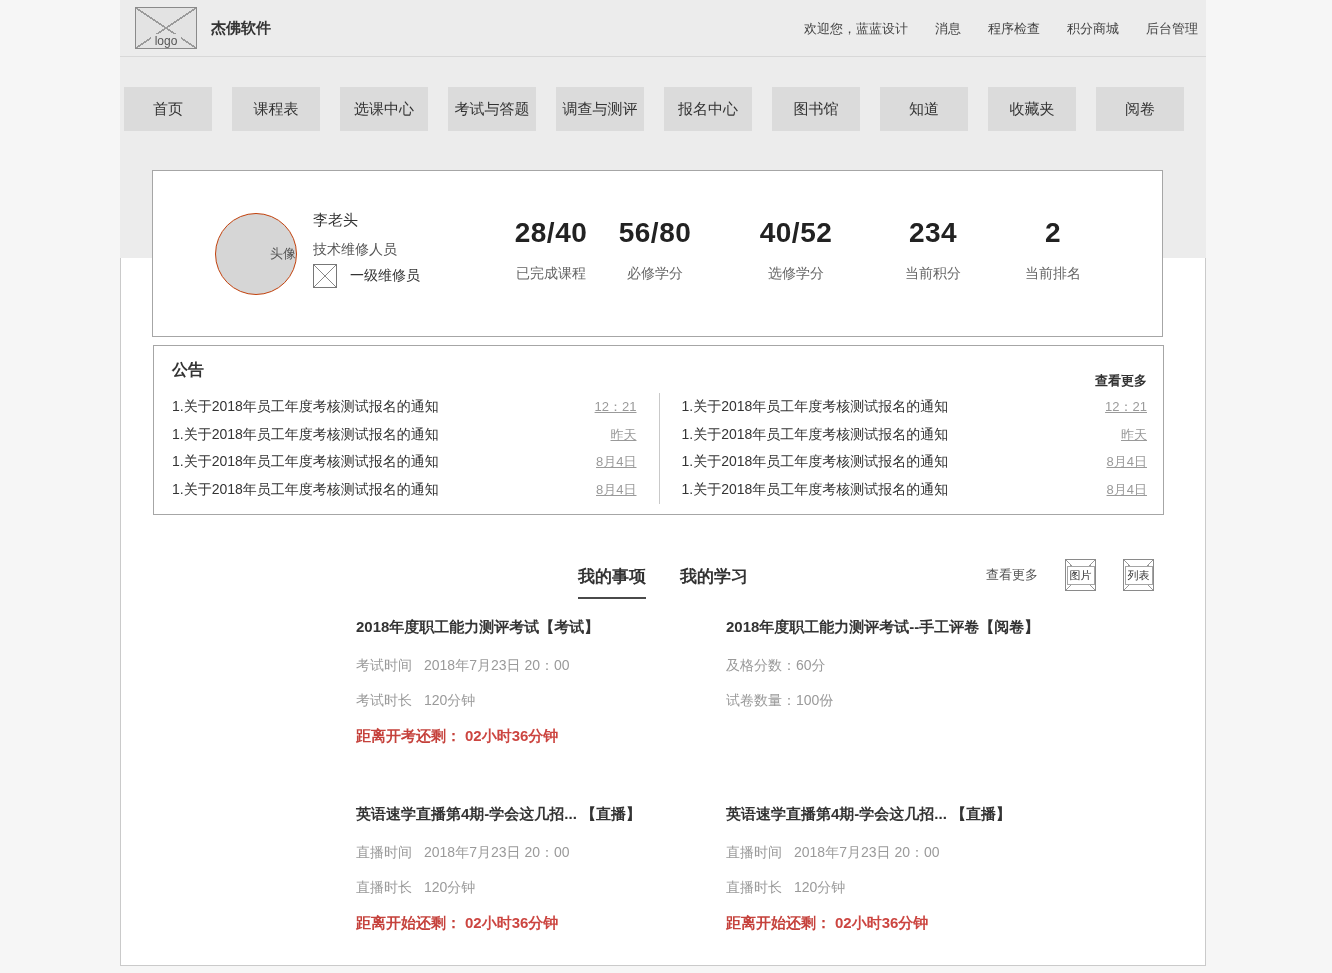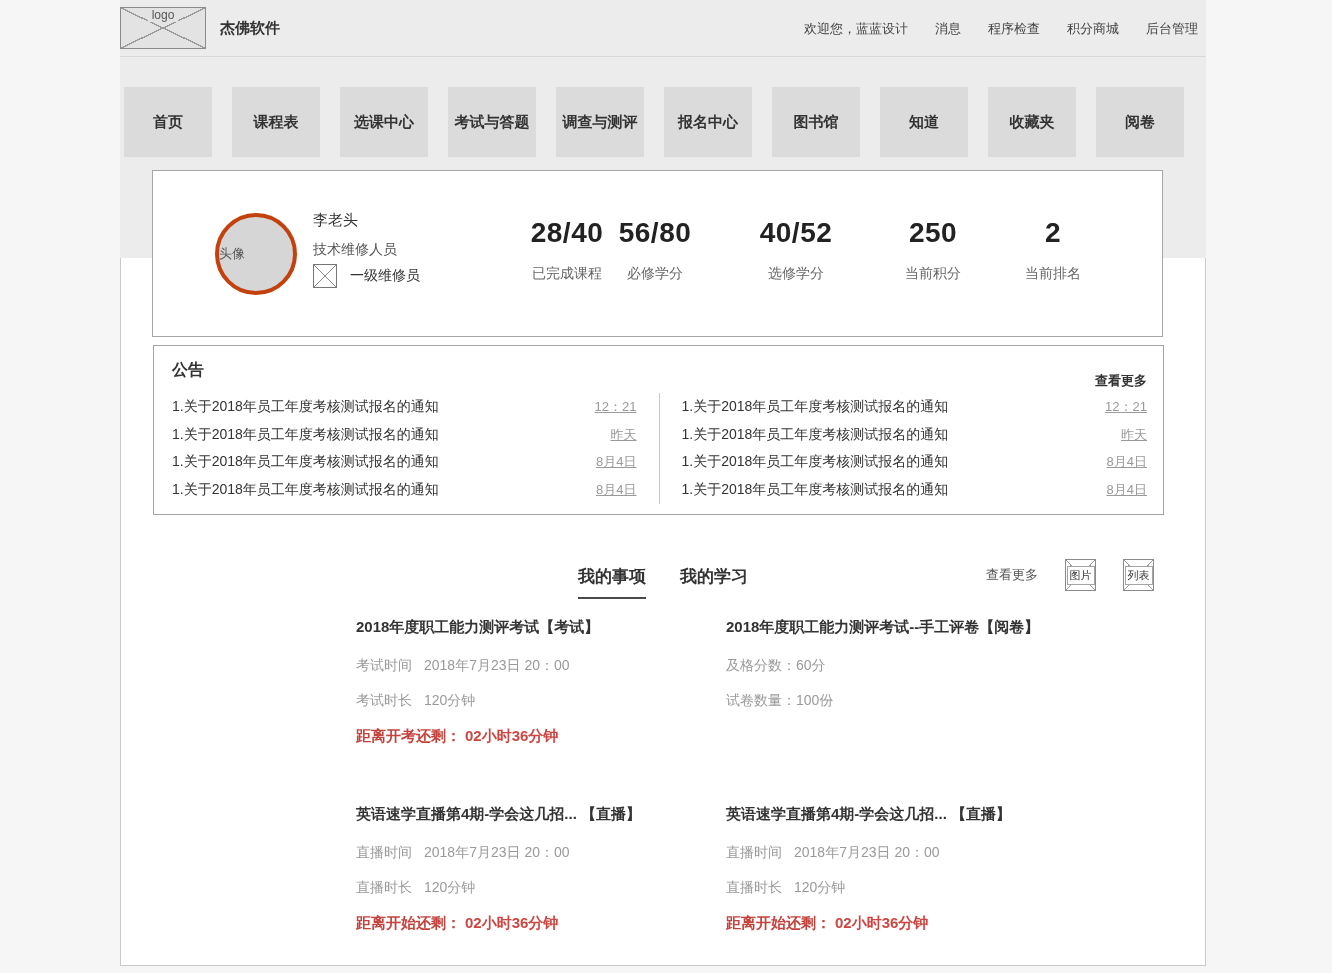--- a/index.html
+++ b/index.html
@@ -3,58 +3,58 @@
 <meta charset="utf-8">
 <title>杰佛软件</title>
 <style>
   * { margin:0; padding:0; box-sizing:border-box; }
   html,body { width:1332px; height:973px; }
   body { background:#f6f6f6; font-family:"Liberation Sans", sans-serif; color:#333; overflow:hidden; }
   .main { position:absolute; left:120px; top:0; width:1086px; height:966px; }
 
   
   .topbar { height:57px; background:#ececec; border-bottom:1px solid #d8d8d8; display:flex; align-items:center; position:relative; }
-  .logo-box { width:86px; height:42px; margin-left:0; border:1px solid #8a8a8a; position:relative;
-    display:flex; align-items:flex-start; justify-content:center; background-color:#e3e3e3;
+  .logo-box { width:62px; height:42px; margin-left:15px; border:1px solid #8a8a8a; position:relative;
+    display:flex; align-items:flex-end; justify-content:center; background-color:#e3e3e3;
     background-image:
       linear-gradient(to top right, transparent calc(50% - 0.7px), #9a9a9a calc(50% - 0.7px), #9a9a9a calc(50% + 0.7px), transparent calc(50% + 0.7px)),
       linear-gradient(to bottom right, transparent calc(50% - 0.7px), #9a9a9a calc(50% - 0.7px), #9a9a9a calc(50% + 0.7px), transparent calc(50% + 0.7px));
   }
   .logo-box span { background:#e3e3e3; padding:0 4px; font-size:12px; color:#555; }
   .brand { font-size:15px; font-weight:bold; margin-left:14px; }
   .top-links { position:absolute; right:8px; top:0; height:57px; display:flex; align-items:center; gap:27px; font-size:13px; color:#444; }
   .top-links .tlink { cursor:pointer; }
 
   
   .navband { height:201px; background:#ececec; }
   .tabs { display:flex; gap:20px; padding:30px 0 0 4px; }
-  .tab { width:88px; height:70px; background:#dbdbdb; display:flex; align-items:center; justify-content:center;
-    font-size:15px; font-weight:bold; color:#333; cursor:pointer; }
+  .tab { width:88px; height:44px; background:#dbdbdb; display:flex; align-items:center; justify-content:center;
+    font-size:15px; font-weight:normal; color:#333; cursor:pointer; }
 
   
   .bodypanel { position:relative; height:708px; background:#fff; border:1px solid #cacaca; border-top:none; }
 
   
   .user-card { position:absolute; left:32px; top:170px; width:1011px; height:167px; background:#fff; border:1px solid #a6a6a6; z-index:3; }
-  .avatar { position:absolute; left:62px; top:42px; width:82px; height:82px; border-radius:50%; background:#d6d6d6; border:4px solid #c2410c;
-    display:flex; align-items:center; justify-content:flex-start; font-size:13px; color:#555; }
+  .avatar { position:absolute; left:62px; top:42px; width:82px; height:82px; border-radius:50%; background:#d6d6d6; border:1px solid #c2410c;
+    display:flex; align-items:center; justify-content:flex-end; font-size:13px; color:#555; }
   .user-info { position:absolute; left:160px; top:40px; }
   .user-name { font-size:15px; color:#333; margin-bottom:11px; }
   .user-title { font-size:14px; color:#555; margin-bottom:5px; }
   .badge-row { display:flex; align-items:center; gap:13px; }
   .xbox { width:24px; height:24px; border:1px solid #777; background-color:#fff;
     background-image:
       linear-gradient(to top right, transparent calc(50% - 0.7px), #888 calc(50% - 0.7px), #888 calc(50% + 0.7px), transparent calc(50% + 0.7px)),
       linear-gradient(to bottom right, transparent calc(50% - 0.7px), #888 calc(50% - 0.7px), #888 calc(50% + 0.7px), transparent calc(50% + 0.7px));
   }
   .badge-label { font-size:14px; color:#333; }
   .stat { position:absolute; top:46px; width:124px; text-align:center; }
   .stat .stat-value { font-size:28px; font-weight:bold; color:#222; letter-spacing:0.5px; }
   .stat .stat-label { font-size:14px; color:#666; margin-top:16px; }
-  .stat1{left:352px;} .stat2{left:440px;} .stat3{left:581px;} .stat4{left:718px;} .stat5{left:838px;}
+  .stat1{left:336px;} .stat2{left:440px;} .stat3{left:581px;} .stat4{left:718px;} .stat5{left:838px;}
 
   
   .announce { position:absolute; left:32px; top:87px; width:1011px; height:170px; background:#fff; border:1px solid #a6a6a6; }
   .announce-title { position:absolute; left:18px; top:14px; font-size:16px; font-weight:bold; color:#333; }
   .announce-more { position:absolute; right:16px; top:26px; font-size:13px; font-weight:bold; color:#333; cursor:pointer; }
   .announce-cols { position:absolute; left:0; right:0; top:47px; bottom:10px; display:flex; }
   .acol { width:50%; padding:0 22px 0 18px; display:flex; flex-direction:column; }
   .acol.right { border-left:1px solid #c9c9c9; padding:0 16px 0 22px; }
   .aitem { height:29px; display:flex; justify-content:space-between; align-items:center; cursor:pointer; }
   .aitem-text { font-size:14px; color:#333; }
@@ -251,21 +251,21 @@
     </div>
     <div class="stat stat2">
       <div class="stat-value">56/80</div>
       <div class="stat-label">必修学分</div>
     </div>
     <div class="stat stat3">
       <div class="stat-value">40/52</div>
       <div class="stat-label">选修学分</div>
     </div>
     <div class="stat stat4">
-      <div class="stat-value">250</div>
+      <div class="stat-value">234</div>
       <div class="stat-label">当前积分</div>
     </div>
     <div class="stat stat5">
       <div class="stat-value">2</div>
       <div class="stat-label">当前排名</div>
     </div>
   </section>
 
 </div>
 

